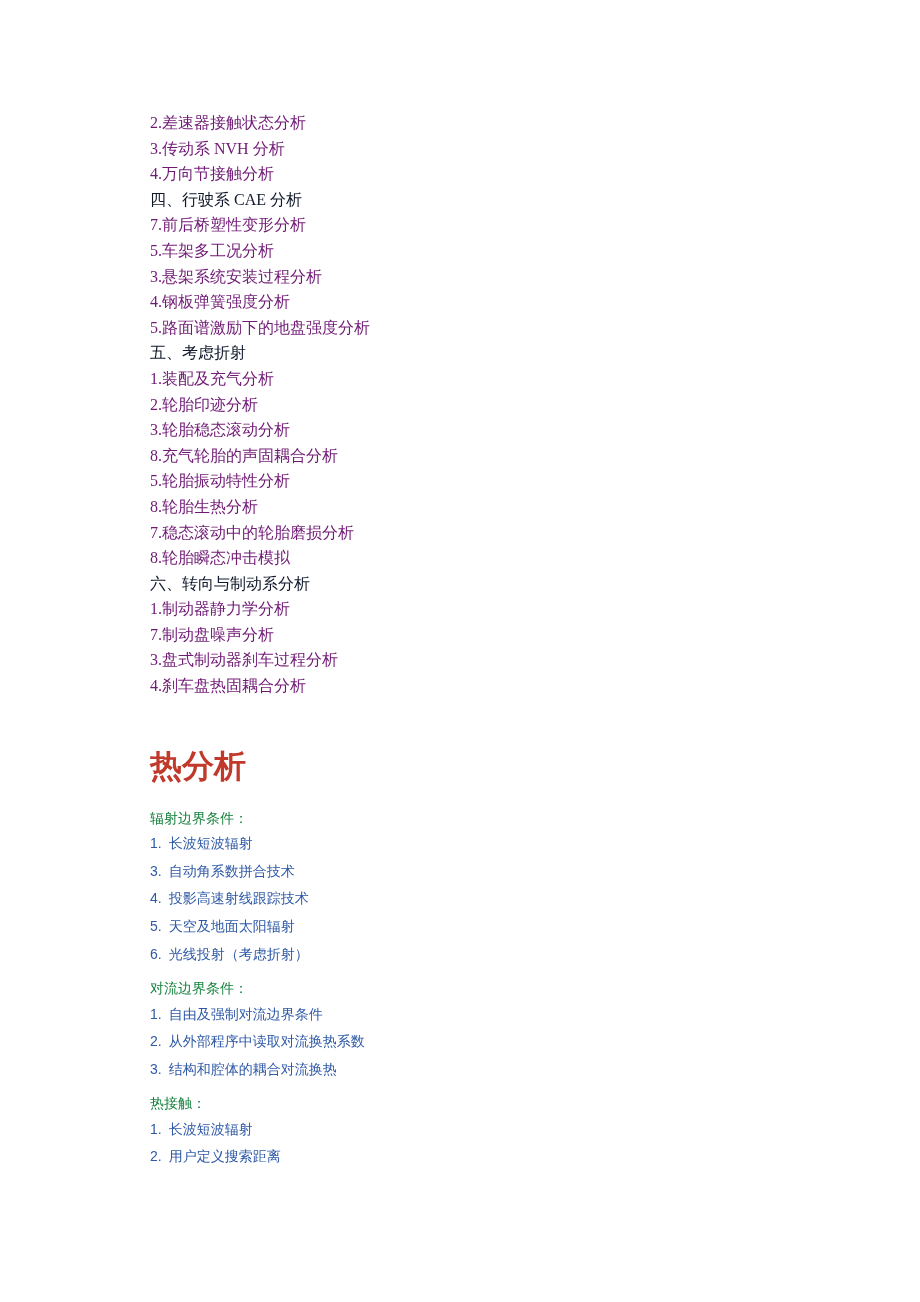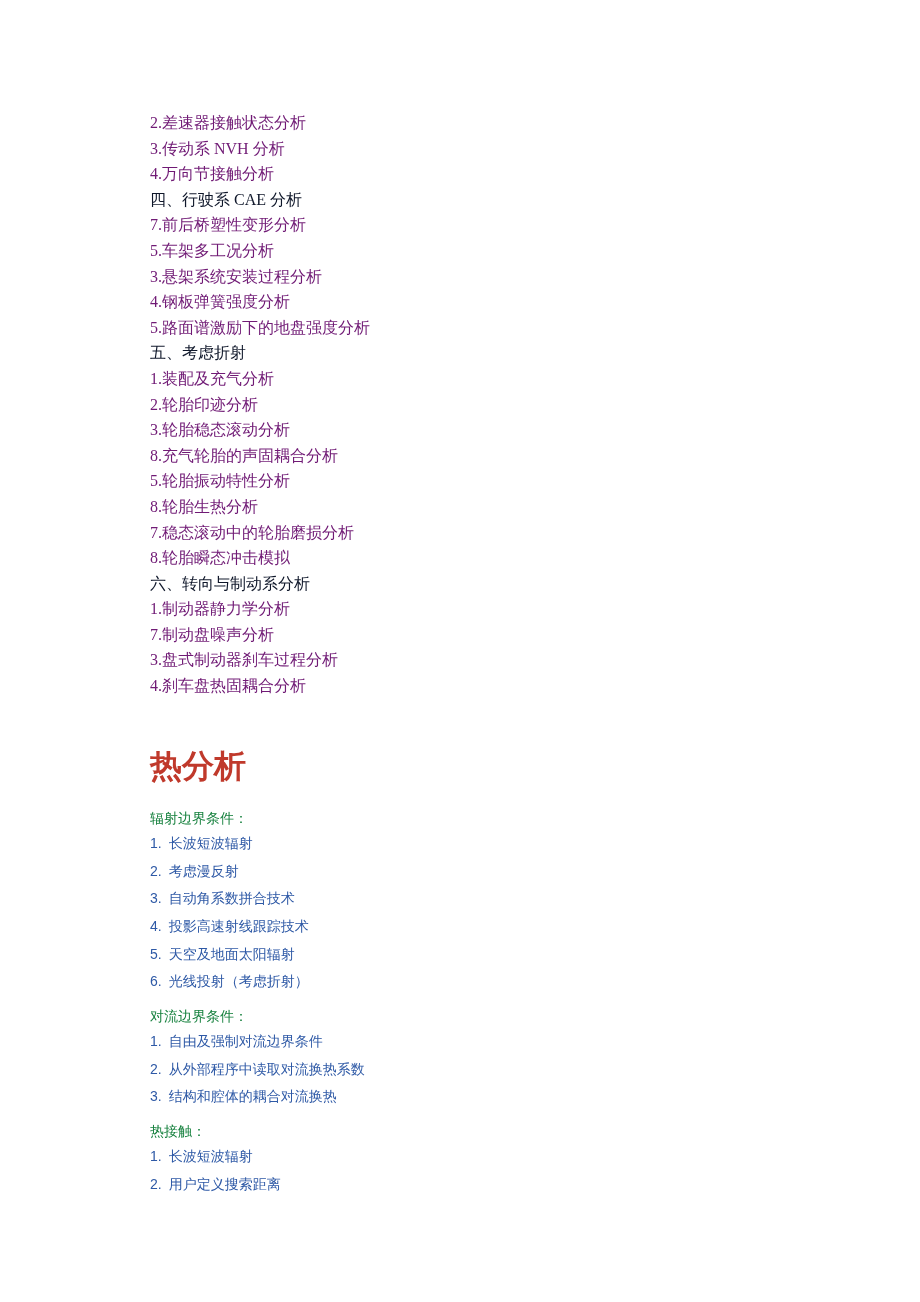--- a/index.html
+++ b/index.html
@@ -54,21 +54,20 @@
   <div class="item">1.制动器静力学分析</div>
   <div class="item">7.制动盘噪声分析</div>
   <div class="item">3.盘式制动器刹车过程分析</div>
   <div class="item">4.刹车盘热固耦合分析</div>
 
   <div class="main-heading-red">热分析</div>
 
   <div class="blue-group">
     <div class="blue-sub">辐射边界条件：</div>
     <div class="blue-item"><span class="blue-num">1.</span>&nbsp;&nbsp;<span>长波短波辐射</span></div>
-    <div class="blue-item"><span class="blue-num">2.</span>&nbsp;&nbsp;<span>考虑漫反射</span></div>
     <div class="blue-item"><span class="blue-num">3.</span>&nbsp;&nbsp;<span>自动角系数拼合技术</span></div>
     <div class="blue-item"><span class="blue-num">4.</span>&nbsp;&nbsp;<span>投影高速射线跟踪技术</span></div>
     <div class="blue-item"><span class="blue-num">5.</span>&nbsp;&nbsp;<span>天空及地面太阳辐射</span></div>
     <div class="blue-item"><span class="blue-num">6.</span>&nbsp;&nbsp;<span>光线投射（考虑折射）</span></div>
   </div>
 
   <div class="blue-group">
     <div class="blue-sub">对流边界条件：</div>
     <div class="blue-item"><span class="blue-num">1.</span>&nbsp;&nbsp;<span>自由及强制对流边界条件</span></div>
     <div class="blue-item"><span class="blue-num">2.</span>&nbsp;&nbsp;<span>从外部程序中读取对流换热系数</span></div>

